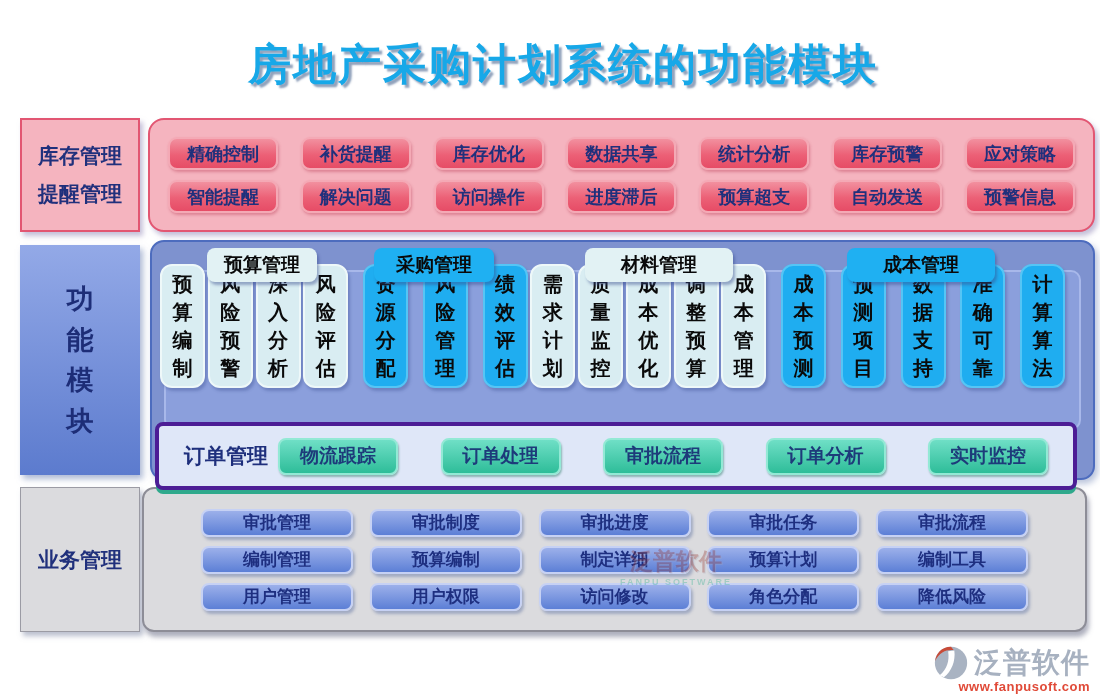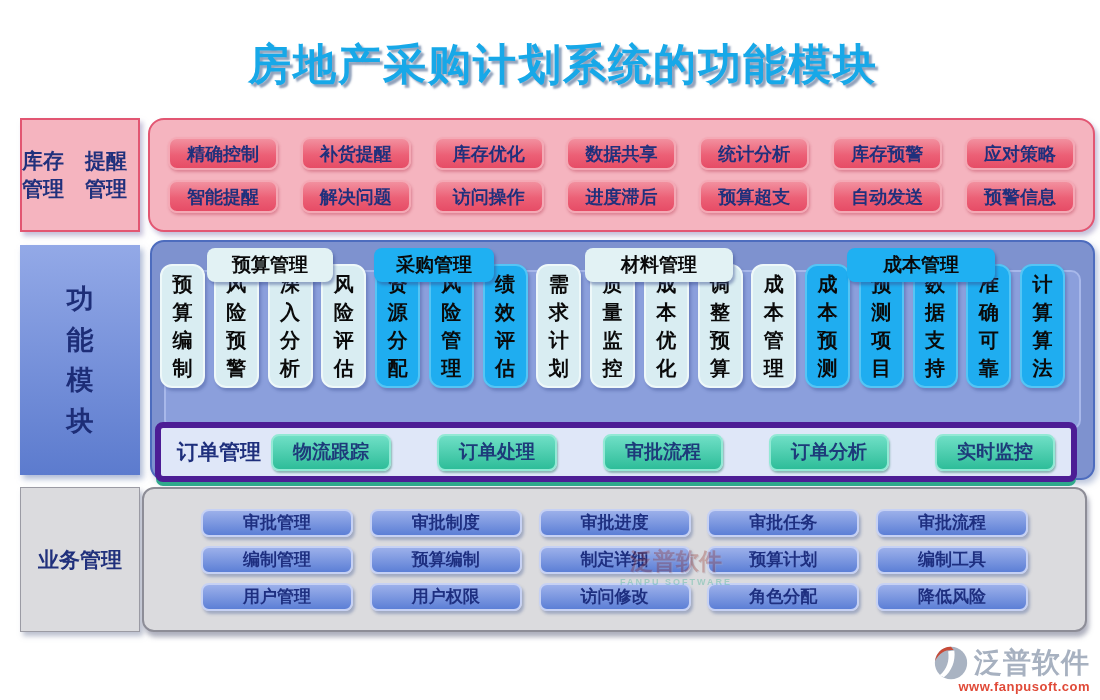--- a/index.html
+++ b/index.html
@@ -10,21 +10,21 @@
   
   .page-title{
     position:absolute;top:36px;left:0;width:100%;text-align:center;
     font-size:43px;font-weight:bold;color:#17a8e8;letter-spacing:2px;
     text-shadow:3px 3px 2px rgba(125,145,175,.85);
     padding-left:13px;
   }
   
   .side-box{
     position:absolute;left:20px;width:120px;box-sizing:border-box;
-    display:flex;flex-direction:row;align-items:center;justify-content:center;
+    display:flex;flex-direction:column;align-items:center;justify-content:center;
     font-weight:bold;color:#20307c;
   }
   
   .inv-side{
     top:118px;height:114px;background:#f5b4bf;border:2px solid #e25672;
     box-shadow:3px 4px 5px rgba(150,140,185,.55);font-size:21px;gap:10px;
   }
   .inv-panel{
     position:absolute;left:148px;top:118px;width:947px;height:114px;box-sizing:border-box;
     background:#f5b4bf;border:2px solid #e25672;border-radius:16px;
@@ -57,42 +57,42 @@
     background:#8b9fdc;border:2px solid #a8b8ea;border-radius:10px;
   }
   .tab{
     position:absolute;top:6px;height:34px;z-index:3;border-radius:8px;
     display:flex;align-items:center;justify-content:center;
     font-size:19px;font-weight:bold;color:#0a0a0a;
     box-shadow:2px 3px 3px rgba(55,75,140,.45);
   }
   .tab.v-light{background:#e2f2f4;}
   .tab.v-cyan{background:#1fb0f2;}
-  .tab.pos-0{left:55px;width:126px;}
+  .tab.pos-0{left:55px;width:110px;}
   .tab.pos-1{left:222px;width:120px;}
   .tab.pos-2{left:433px;width:148px;}
   .tab.pos-3{left:695px;width:148px;}
   .cols{
     position:absolute;left:8px;right:28px;top:22px;height:124px;
     display:flex;justify-content:space-between;z-index:2;
   }
   .col{
     width:45px;box-sizing:border-box;border-radius:12px;
     display:flex;align-items:center;justify-content:center;
     font-size:20px;font-weight:bold;color:#0a0a0a;
     box-shadow:2px 3px 3px rgba(55,75,140,.35);
   }
   .col .v-text{line-height:1.4;}
   .col.v-light{background:#d9edf2;border:2px solid #eef8f9;}
-  .col.v-cyan{background:#1fadf0;border:2px solid #55c5f5;}
+  .col.v-cyan{background:#1fadf0;border:2px solid #55c5f5;margin-left:12px;}
   .order-panel{
-    position:absolute;left:3px;right:16px;top:180px;height:60px;box-sizing:border-box;
-    background:#dfe7f8;border:6px solid #4c1d95;border-radius:8px;z-index:4;
+    position:absolute;left:3px;right:16px;top:180px;height:68px;box-sizing:border-box;
+    background:#dfe7f8;border:4px solid #4c1d95;border-radius:8px;z-index:4;
     box-shadow:0 5px 0 -1px #2fa98c;
-    display:flex;align-items:center;justify-content:space-between;padding:0 16px;
+    display:flex;align-items:center;justify-content:space-between;padding:0 25px;
   }
   .order-label{font-size:21px;font-weight:bold;color:#1e2f7c;white-space:nowrap;}
   .btn-teal{
     min-width:120px;height:37px;box-sizing:border-box;padding:0 12px;
     background:linear-gradient(180deg,#6fdfc6,#2ebd99);
     border:2px solid #93e9d5;border-radius:8px;
     color:#1d3b7a;font-size:19px;font-weight:bold;
     display:flex;align-items:center;justify-content:center;
     box-shadow:1px 2px 2px rgba(40,120,100,.45);
   }

